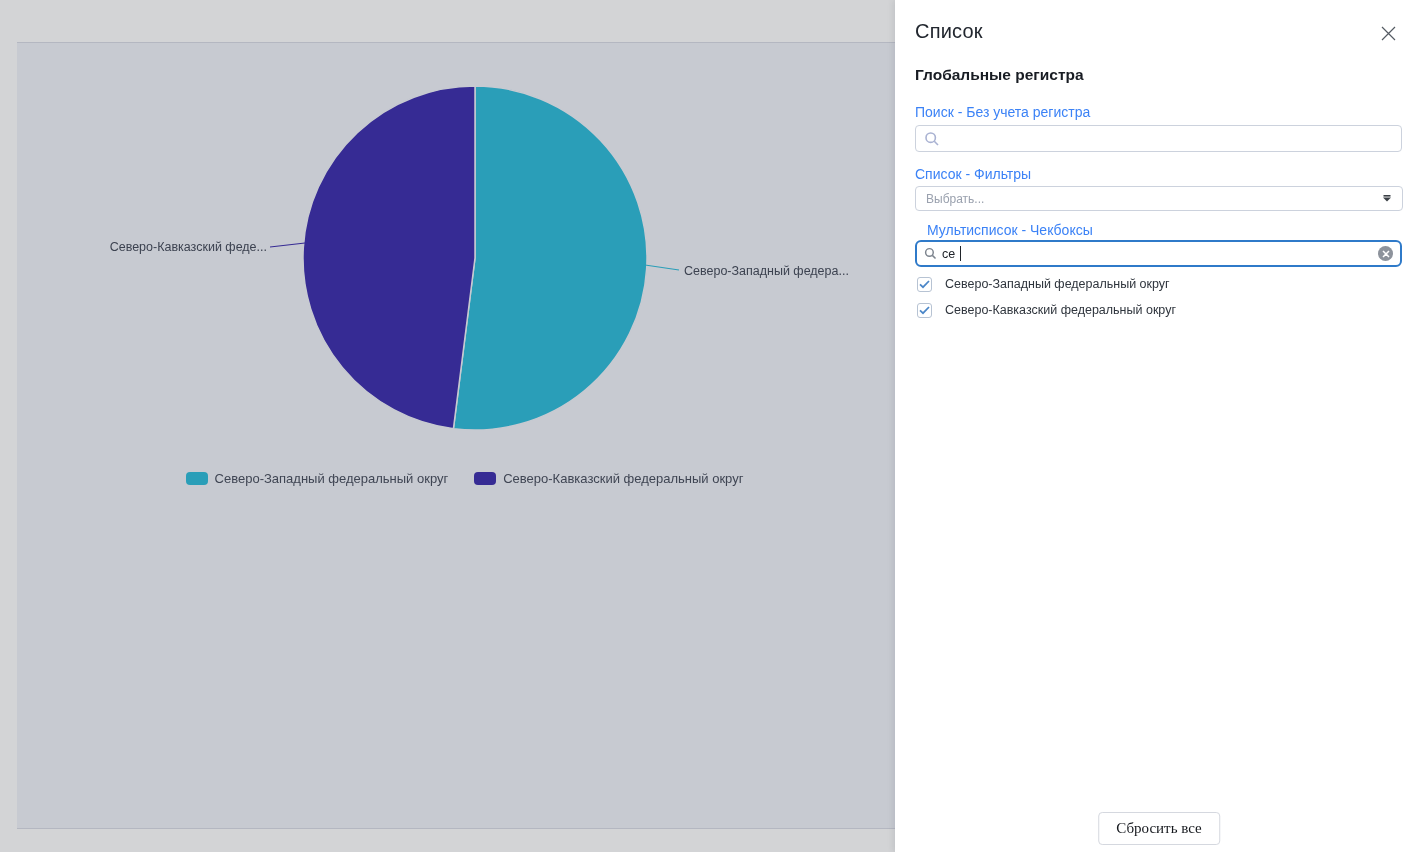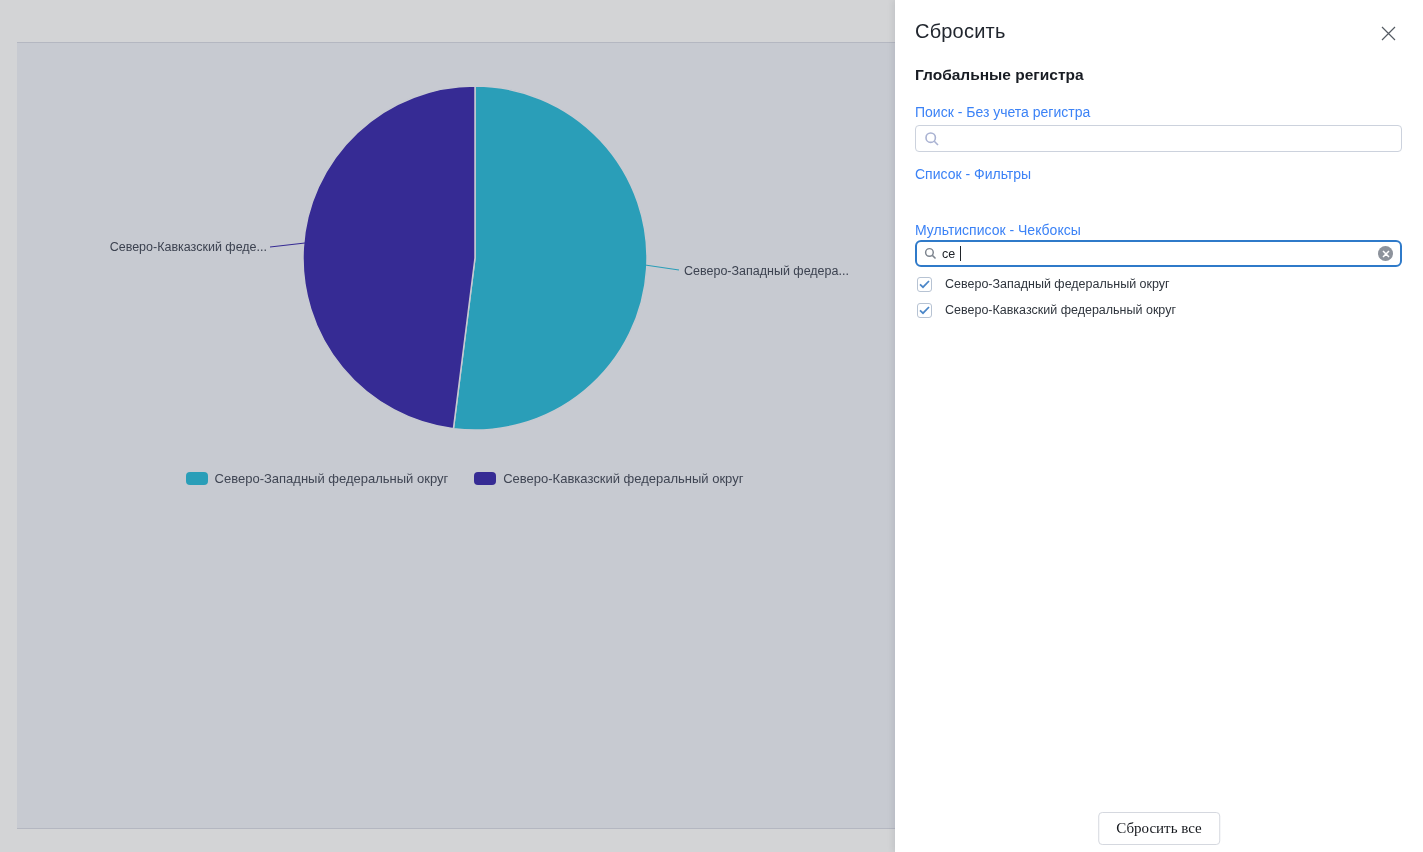--- a/index.html
+++ b/index.html
@@ -45,21 +45,21 @@
   .section-title {
     position: absolute; left: 20px; top: 66px;
     font-size: 15.5px; font-weight: bold; color: #181c23;
   }
   .filter-label {
     position: absolute; left: 20px;
     font-size: 14px; color: #3b82f6;
   }
   .lbl-search { top: 104px; }
   .lbl-list { top: 166px; }
-  .lbl-multi { top: 222px; }
+  .lbl-multi { top: 222px; margin-left: 12px; }
 
   .text-input {
     position: absolute; left: 20px; width: 487px;
     background: #fff; border: 1px solid #ccd2dd; border-radius: 4px;
     display: flex; align-items: center;
   }
   .input-search { top: 125px; height: 27px; padding: 0 8px; gap: 6px; }
 
   .select-box {
     position: absolute; left: 20px; top: 186px; width: 488px; height: 25px;
@@ -132,39 +132,46 @@
       </div>
       <div class="legend-item">
         <span class="legend-swatch" style="background: rgb(54, 43, 148);"></span>
         <span class="legend-label">Северо-Кавказский федеральный округ</span>
       </div>
     </div>
   </div>
 
   <aside class="panel">
 
-    <div class="panel-title">Сбросить</div>
+    <div class="panel-title">Список</div>
 
     <div class="close-btn">
       <svg width="15" height="15" viewBox="0 0 15 15">
         <path d="M1 1 L14 14 M14 1 L1 14" stroke="#555b63" stroke-width="1.2" fill="none"></path>
       </svg>
     </div>
 
     <div class="section-title">Глобальные регистра</div>
 
     <div class="filter-label lbl-search">Поиск - Без учета регистра</div>
     <div class="text-input input-search">
       <svg width="16" height="16" viewBox="0 0 16 16">
         <circle cx="6.7" cy="6.7" r="4.7" stroke="#a9b2d2" stroke-width="1.6" fill="none"></circle>
         <line x1="10.3" y1="10.3" x2="14" y2="14" stroke="#a9b2d2" stroke-width="1.6"></line>
       </svg>
     </div>
 
     <div class="filter-label lbl-list">Список - Фильтры</div>
+    <div class="select-box">
+      <span class="select-placeholder">Выбрать...</span>
+      <svg width="10" height="7" viewBox="0 0 10 7">
+        <rect x="1.5" y="0" width="7" height="1.6" fill="#3a3f45"></rect>
+        <path d="M1 2.6 h8 l-4 4 z" fill="#3a3f45"></path>
+      </svg>
+    </div>
 
     <div class="filter-label lbl-multi">Мультисписок - Чекбоксы</div>
     <div class="text-input input-multi">
       <svg width="13" height="13" viewBox="0 0 16 16">
         <circle cx="6.7" cy="6.7" r="4.7" stroke="#7d848e" stroke-width="1.8" fill="none"></circle>
         <line x1="10.3" y1="10.3" x2="14.2" y2="14.2" stroke="#7d848e" stroke-width="1.8"></line>
       </svg>
       <span class="input-value">се</span>
       <span class="text-caret"></span>
       <span class="clear-btn">

